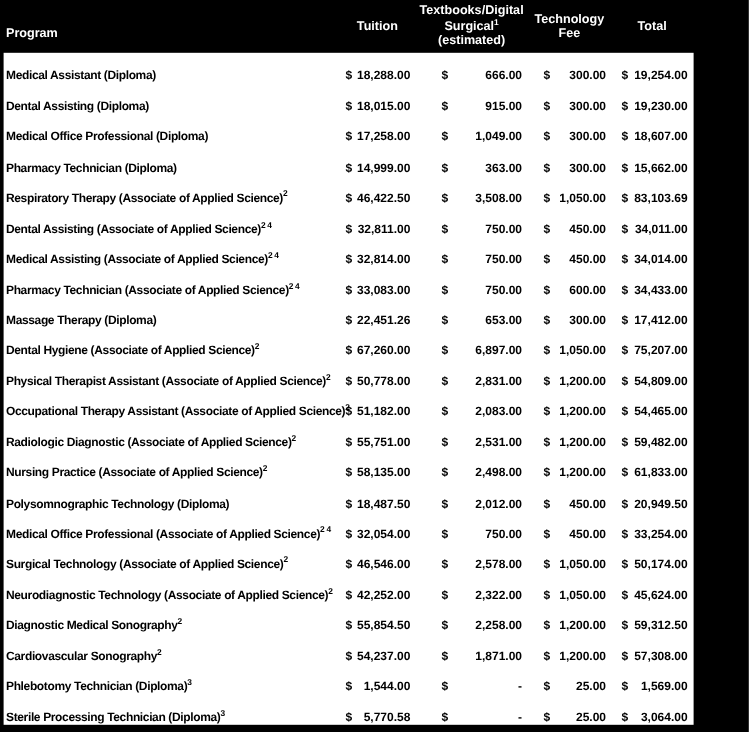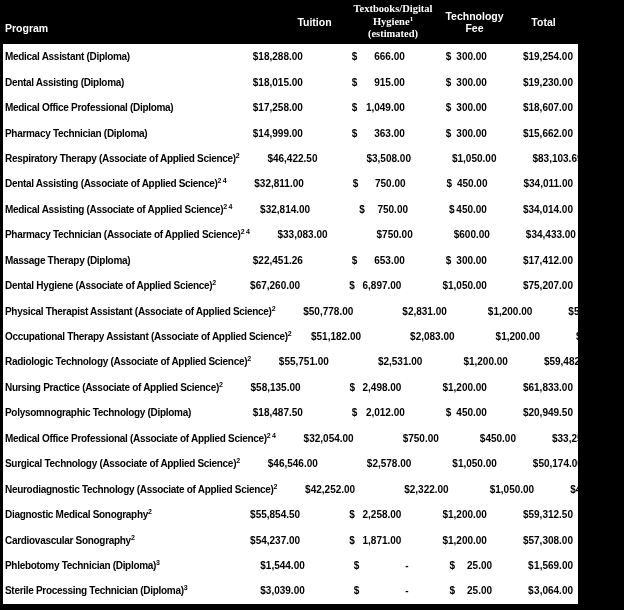--- a/index.html
+++ b/index.html
@@ -17,36 +17,35 @@
     width:578px; height:44px;
     display:flex;
     align-items:center;
     color:#ffffff;
     font-size:10.5px;
     line-height:12.5px;
   }
   .hc { text-align:center; box-sizing:border-box; }
   .hc-program { width:283px; text-align:left; padding-left:5px;margin-top:12px; }
   .hc-tuition { width:63px;text-align:center; }
-  .hc-textbooks { width:94px;font-family:Liberation Serif, serif; }
+  .hc-textbooks { width:94px; }
   .hc-fee { width:69px; }
   .hc-total { width:69px; }
   sup { font-size:7px; line-height:0; }
   
   .tbody {
     position:absolute; top:44px; left:3px;
     width:575px; height:560px;
     background:#ffffff;
     color:#000000;
     font-size:10px;
   }
   .row {
-    display:flex; align-items:center;
+    display:flex; align-items:flex-end;
     height:25.45px;
-    gap:23px;
   }
   .cell { box-sizing:border-box; white-space:nowrap; }
   .c-program { width:280px; padding-left:2px; letter-spacing:-0.3px; overflow:visible; }
   .money {
     display:flex; justify-content:space-between;
   }
   .c-tuition   { width:63px; padding-left:5px;  padding-right:4px; }
   .c-textbooks { width:94px; padding-left:22px; padding-right:5px; }
   .c-fee       { width:69px; padding-left:13px; padding-right:4px; }
   .c-total     { width:69px; padding-left:9px;  padding-right:5px; }
@@ -58,21 +57,21 @@
 
   <div class="hdr">
     <div class="hc hc-program">
       <span>Program</span>
     </div>
     <div class="hc hc-tuition">
       <span>Tuition</span>
     </div>
     <div class="hc hc-textbooks">
       <div>Textbooks/Digital</div>
-      <div><span>Hygiene</span><sup>1</sup></div>
+      <div><span>Surgical</span><sup>1</sup></div>
       <div>(estimated)</div>
     </div>
     <div class="hc hc-fee">
       <div>Technology</div>
       <div>Fee</div>
     </div>
     <div class="hc hc-total">
       <span>Total</span>
     </div>
   </div>
@@ -312,21 +311,21 @@
         <span class="cur">$</span>
           <span>1,200.00</span>
       </div>
       <div class="cell money c-total">
         <span class="cur">$</span>
           <span>54,465.00</span>
       </div>
     </div>
 
     <div class="row">
-      <div class="cell c-program"><span>Radiologic Technology (Associate of Applied Science)</span><sup>2</sup></div>
+      <div class="cell c-program"><span>Radiologic Diagnostic (Associate of Applied Science)</span><sup>2</sup></div>
       <div class="cell money c-tuition">
         <span class="cur">$</span>
           <span>55,751.00</span>
       </div>
       <div class="cell money c-textbooks">
         <span class="cur">$</span>
           <span>2,531.00</span>
       </div>
       <div class="cell money c-fee">
         <span class="cur">$</span>
@@ -495,21 +494,21 @@
       <div class="cell money c-total">
         <span class="cur">$</span>
           <span>1,569.00</span>
       </div>
     </div>
 
     <div class="row">
       <div class="cell c-program"><span>Sterile Processing Technician (Diploma)</span><sup>3</sup></div>
       <div class="cell money c-tuition">
         <span class="cur">$</span>
-          <span>3,039.00</span>
+          <span>5,770.58</span>
       </div>
       <div class="cell money c-textbooks">
         <span class="cur">$</span>
           <span>-</span>
       </div>
       <div class="cell money c-fee">
         <span class="cur">$</span>
           <span>25.00</span>
       </div>
       <div class="cell money c-total">

